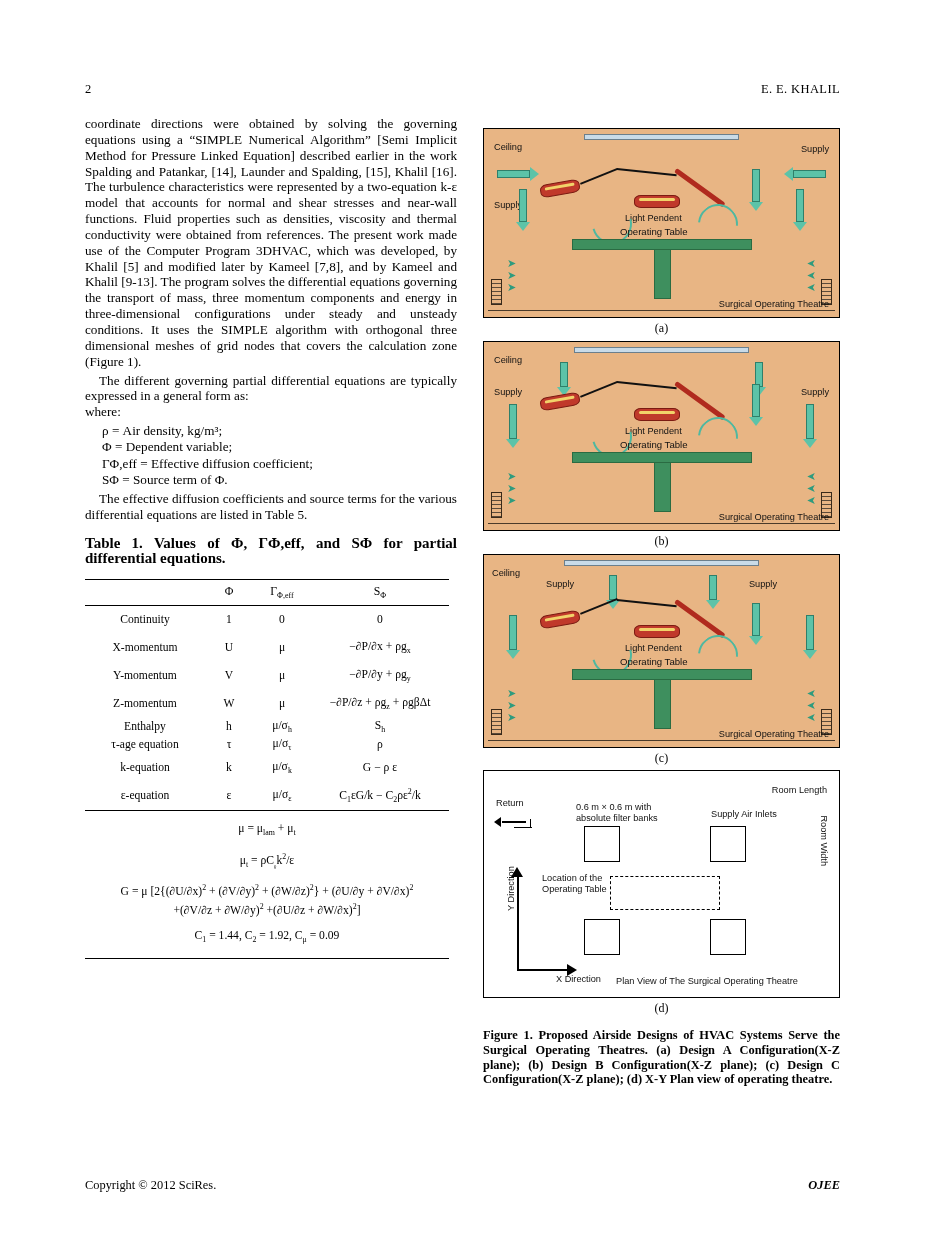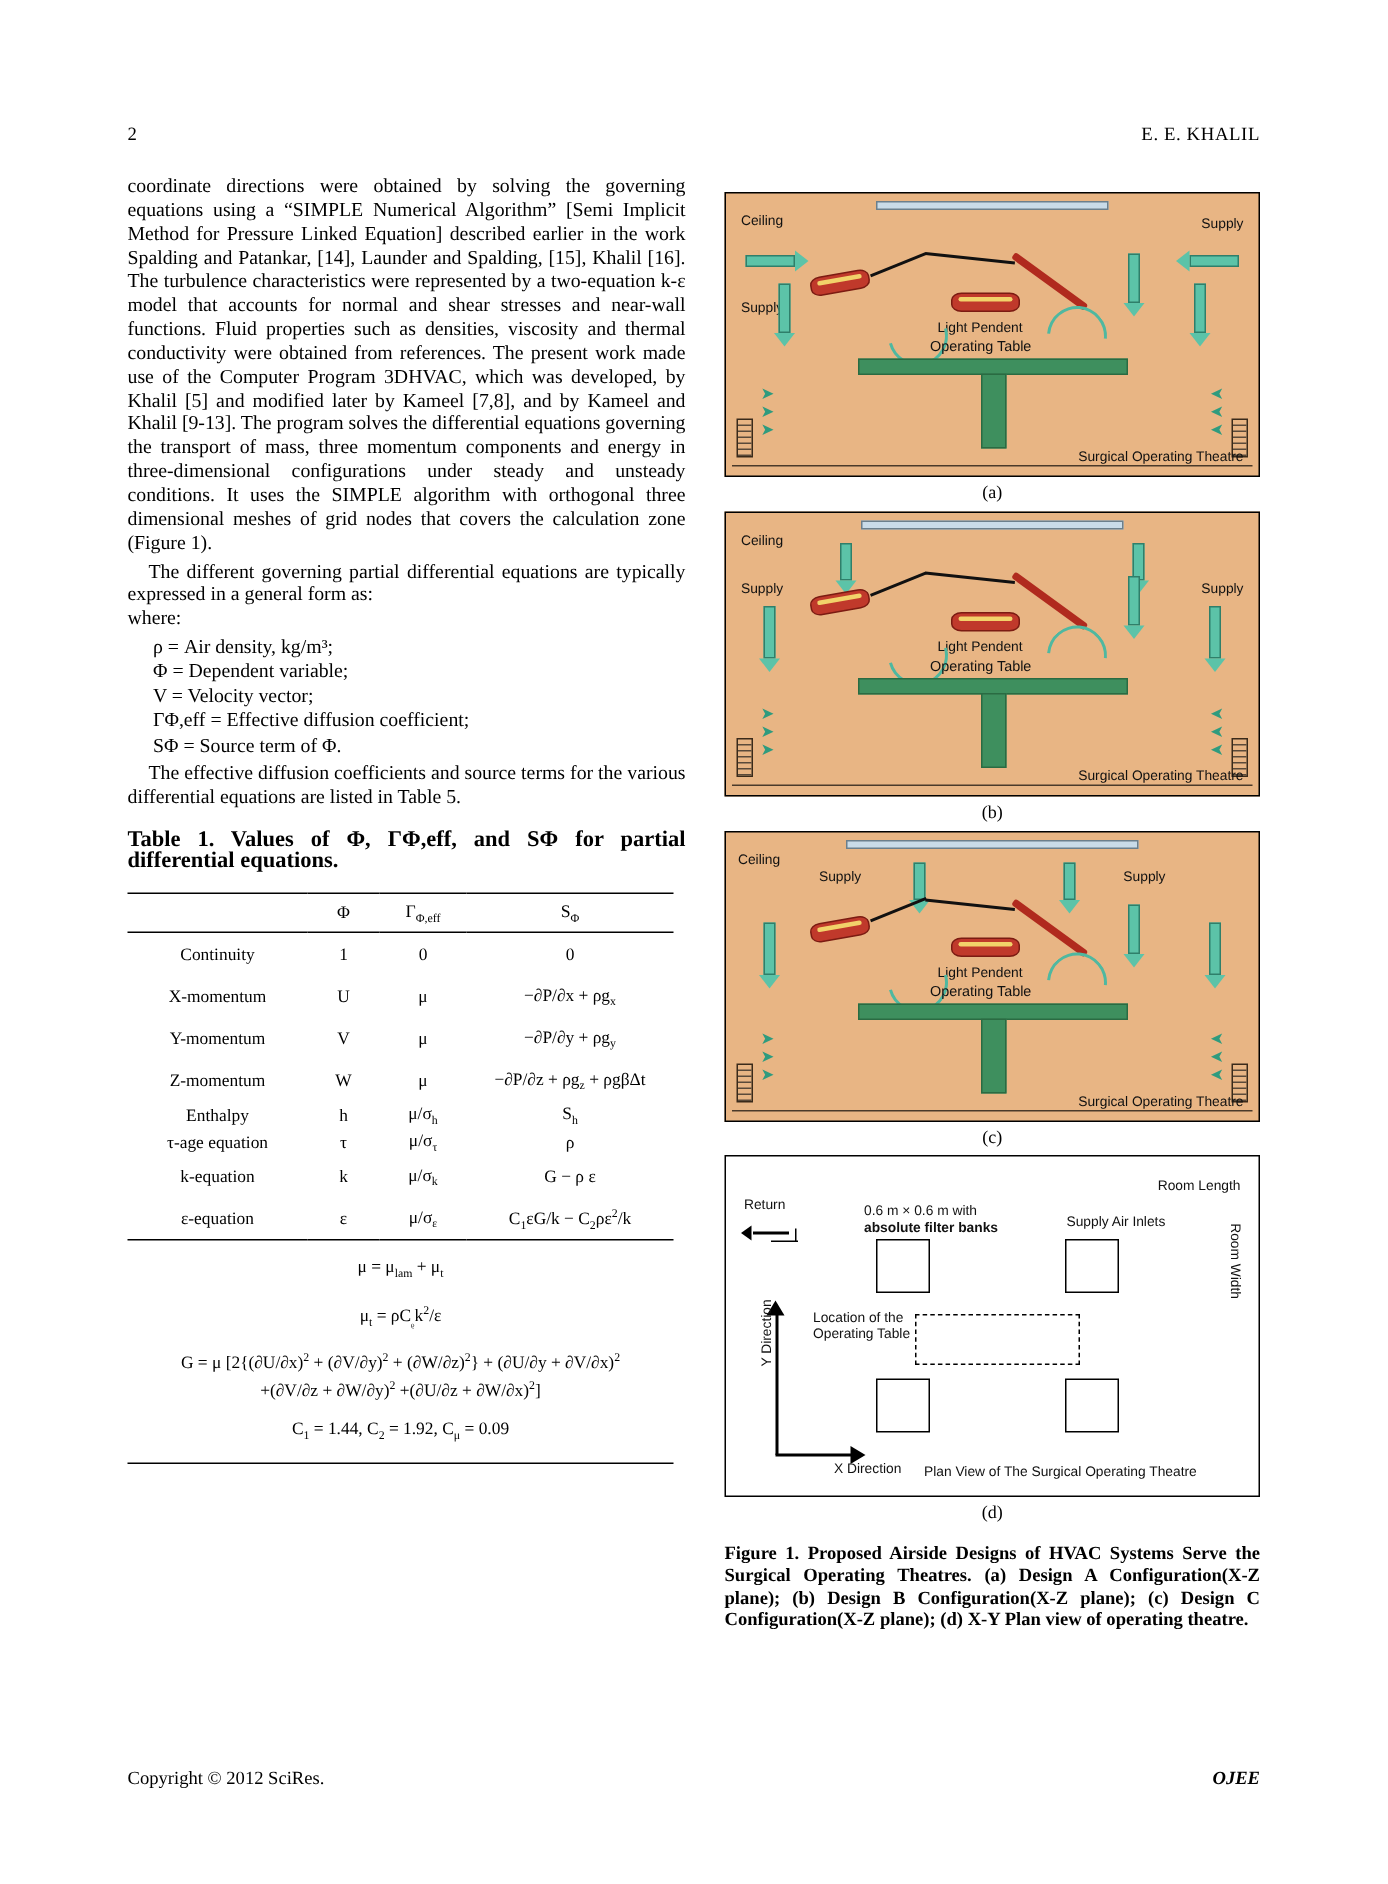--- a/index.html
+++ b/index.html
@@ -381,21 +381,20 @@
     <p class="body noindent"><span>coordinate directions were obtained by solving the governing equations using a “SIMPLE Numerical Algorithm” [Semi Implicit Method for Pressure Linked Equation] described earlier in the work Spalding and Patankar, [14], Launder and Spalding, [15], Khalil [16]. The turbulence characteristics were represented by a two-equation k-ε model that accounts for normal and shear stresses and near-wall functions. Fluid properties such as densities, viscosity and thermal conductivity were obtained from references. The present work made use of the Computer Program 3DHVAC, which was developed, by Khalil [5] and modified later by Kameel [7,8], and by Kameel and Khalil [9-13]. The program solves the differential equations governing the transport of mass, three momentum components and energy in three-dimensional configurations under steady and unsteady conditions. It uses the SIMPLE algorithm with orthogonal three dimensional meshes of grid nodes that covers the calculation zone (Figure 1).</span></p>
 
     <p class="body" style="margin-top:3px"><span>The different governing partial differential equations are typically expressed in a general form as:</span></p>
 
 
     <p class="body noindent"><span>where:</span></p>
 
     <div class="deflist">
       <div>ρ = Air density, kg/m³;</div>
       <div>Φ = Dependent variable;</div>
-      <div>V = Velocity vector;</div>
       <div>ΓΦ,eff = Effective diffusion coefficient;</div>
       <div>SΦ = Source term of Φ.</div>
     </div>
 
     <p class="body" style="margin-top:2px"><span>The effective diffusion coefficients and source terms for the various differential equations are listed in Table 5.</span></p>
 
     <div class="tbl-caption">Table 1. Values of Φ, ΓΦ,eff, and SΦ for partial differential equations.</div>
 
     <div class="tbl-wrap">
       <table class="vals">
@@ -699,21 +698,21 @@
         <div class="shaft" style="width:24px; background:#000; border:none; height:1.6px; top:6px;"></div>
         <div class="head" style="border-right-color:#000; border-top-width:5px; border-bottom-width:5px; border-right-width:7px; top:2px"></div>
       </div>
       <div class="axis-line" style="left:30px; top:56px; width:18px; height:1.4px;"></div>
       <div class="axis-line" style="left:46px; top:48px; width:1.4px; height:9px;"></div>
 
       <div class="lbl" style="right:12px; top:14px;padding-left:12px;">Room Length</div>
       <div class="lbl" style="right:10px; top:95px; transform:rotate(90deg); transform-origin:right top;">Room Width</div>
 
       <div class="lbl" style="left:92px; top:31px;">0.6 m × 0.6 m with</div>
-      <div class="lbl" style="left:92px; top:42px;font-weight:bold;">absolute filter banks</div>
+      <div class="lbl" style="left:92px; top:42px;">absolute filter banks</div>
       <div class="lbl" style="left:227px; top:38px;">Supply Air Inlets</div>
 
       <div class="plan-box" style="left:100px; top:55px; width:36px; height:36px;"></div>
       <div class="plan-box" style="left:226px; top:55px; width:36px; height:36px;"></div>
       <div class="plan-box" style="left:100px; top:148px; width:36px; height:36px;"></div>
       <div class="plan-box" style="left:226px; top:148px; width:36px; height:36px;"></div>
 
       <div class="lbl" style="left:58px; top:102px;">Location of the</div>
       <div class="lbl" style="left:58px; top:113px;">Operating Table</div>
       <div class="plan-dash" style="left:126px; top:105px; width:110px; height:34px;"></div>

